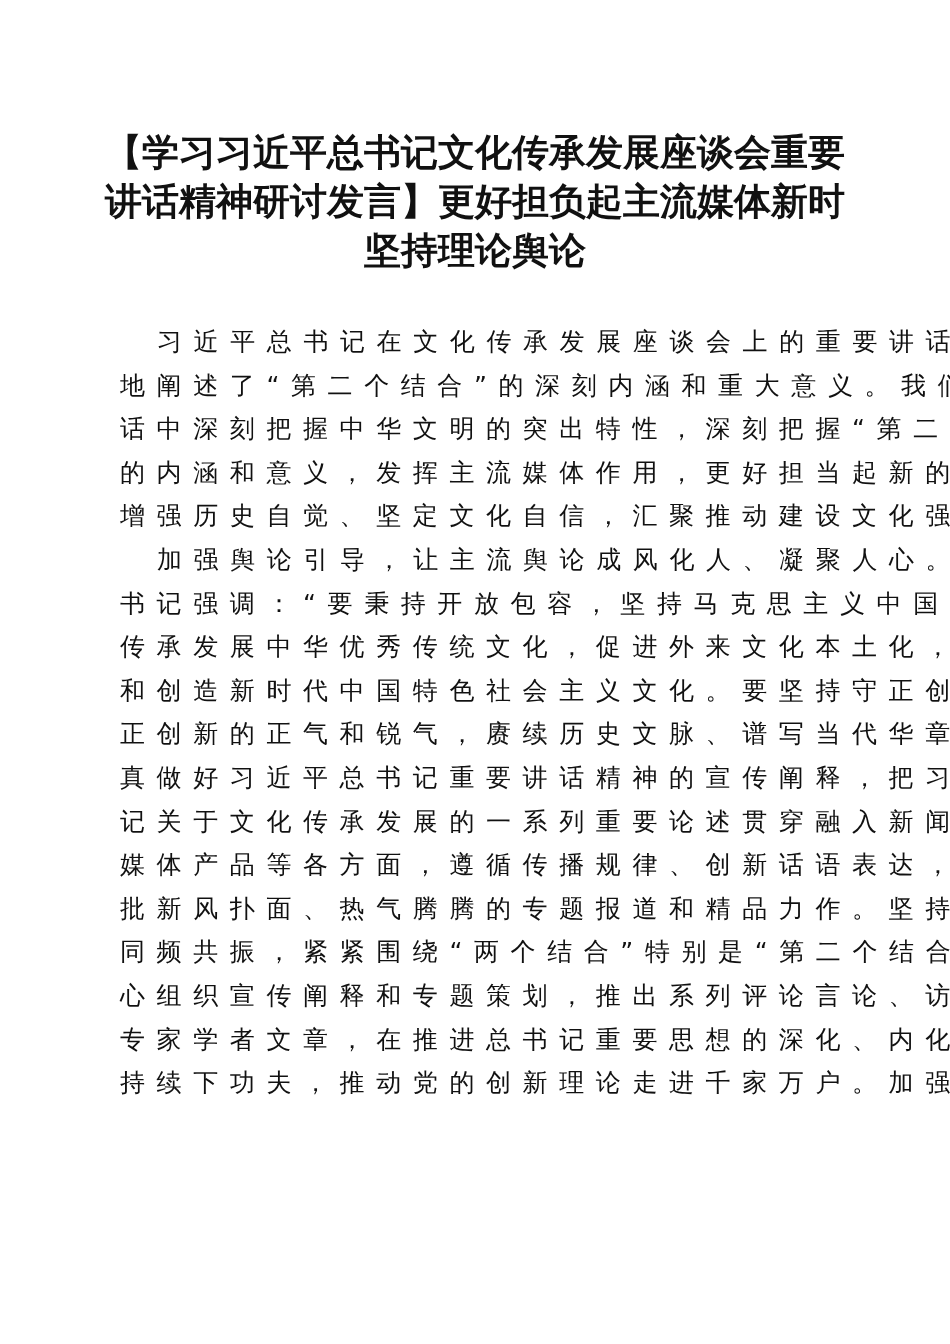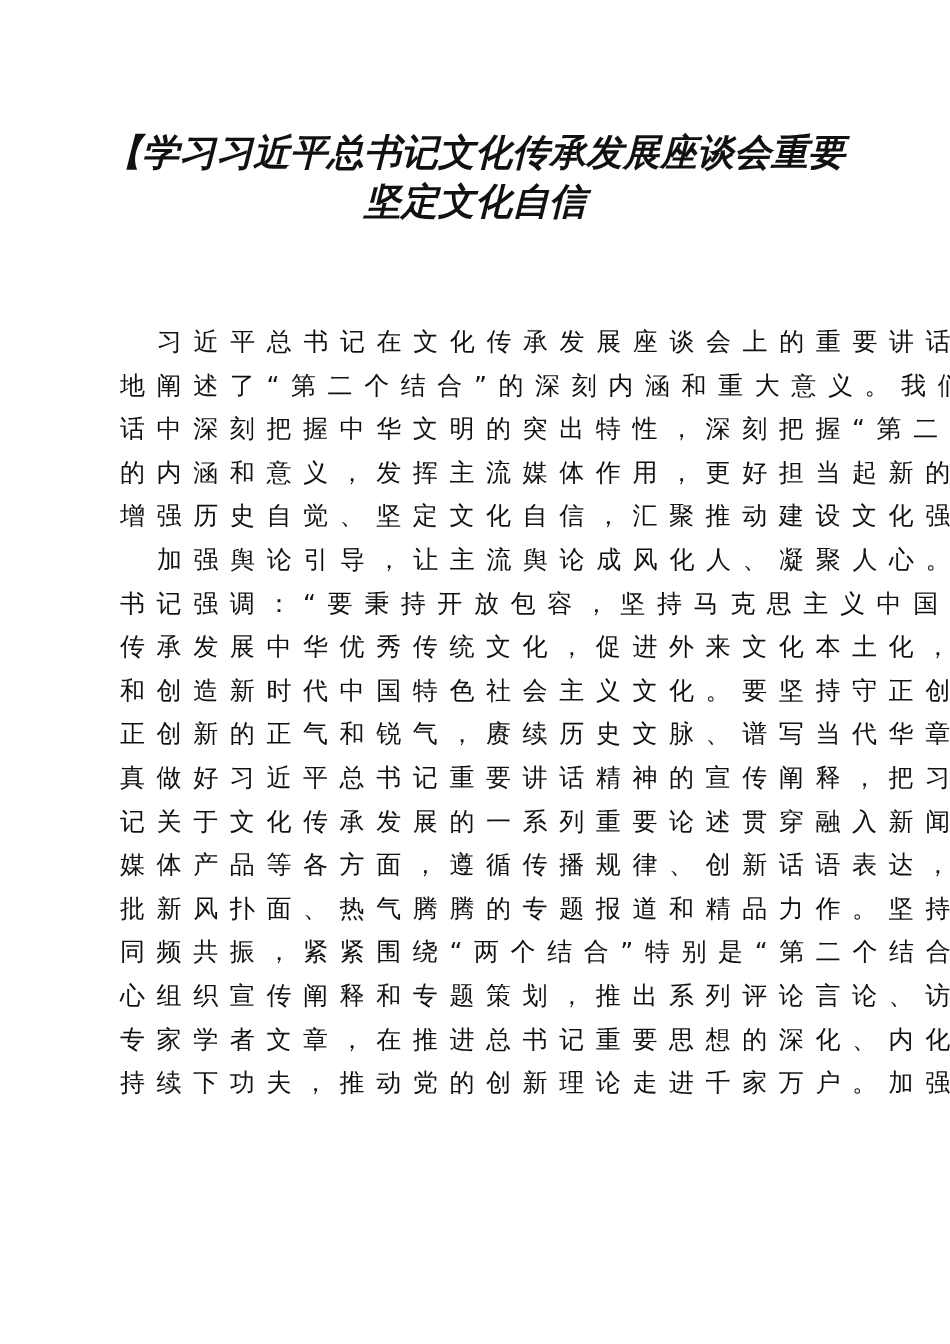--- a/index.html
+++ b/index.html
@@ -1,28 +1,29 @@
 <!DOCTYPE html>
 <html><head>
 <meta charset="utf-8">
 <style>
   html, body { margin: 0; padding: 0; background: #ffffff; }
   body { width: 950px; height: 1344px; position: relative; overflow: hidden; font-family: "DejaVu Serif", "Liberation Serif", serif; color: #111; }
   .title { position: absolute; left: 100px; width: 750px; top: 128px; text-align: center; font-weight: bold; font-size: 37px; line-height: 49px; letter-spacing: 0px; }
-  .title .tl { display: block; white-space: nowrap; font-style: italic; }
+  .title .tl { display: block; white-space: nowrap; }
   .body { position: absolute; left: 120px; top: 320px; width: 720px; font-family: "DejaVu Sans", "Liberation Sans", sans-serif; font-size: 25px; line-height: 43.6px; letter-spacing: 11.6px; }
   .line { display: block; white-space: nowrap; }
   .line.indent { text-indent: 37px; }
 </style>
 </head>
 <body>
 
 <div class="title">
   <span class="tl">【学习习近平总书记文化传承发展座谈会重要</span>
-  <span class="tl">坚定文化自信</span>
+  <span class="tl">讲话精神研讨发言】更好担负起主流媒体新时</span>
+  <span class="tl">坚持理论舆论</span>
 </div>
 
 <div class="body">
   <div>
     <span class="line indent">习近平总书记在文化传承发展座谈会上的重要讲话，开创性</span>
     <span class="line">地阐述了“第二个结合”的深刻内涵和重大意义。我们要从讲</span>
     <span class="line">话中深刻把握中华文明的突出特性，深刻把握“第二个结合”</span>
     <span class="line">的内涵和意义，发挥主流媒体作用，更好担当起新的文化使命，</span>
     <span class="line">增强历史自觉、坚定文化自信，汇聚推动建设文化强国和中华</span>
   </div>

